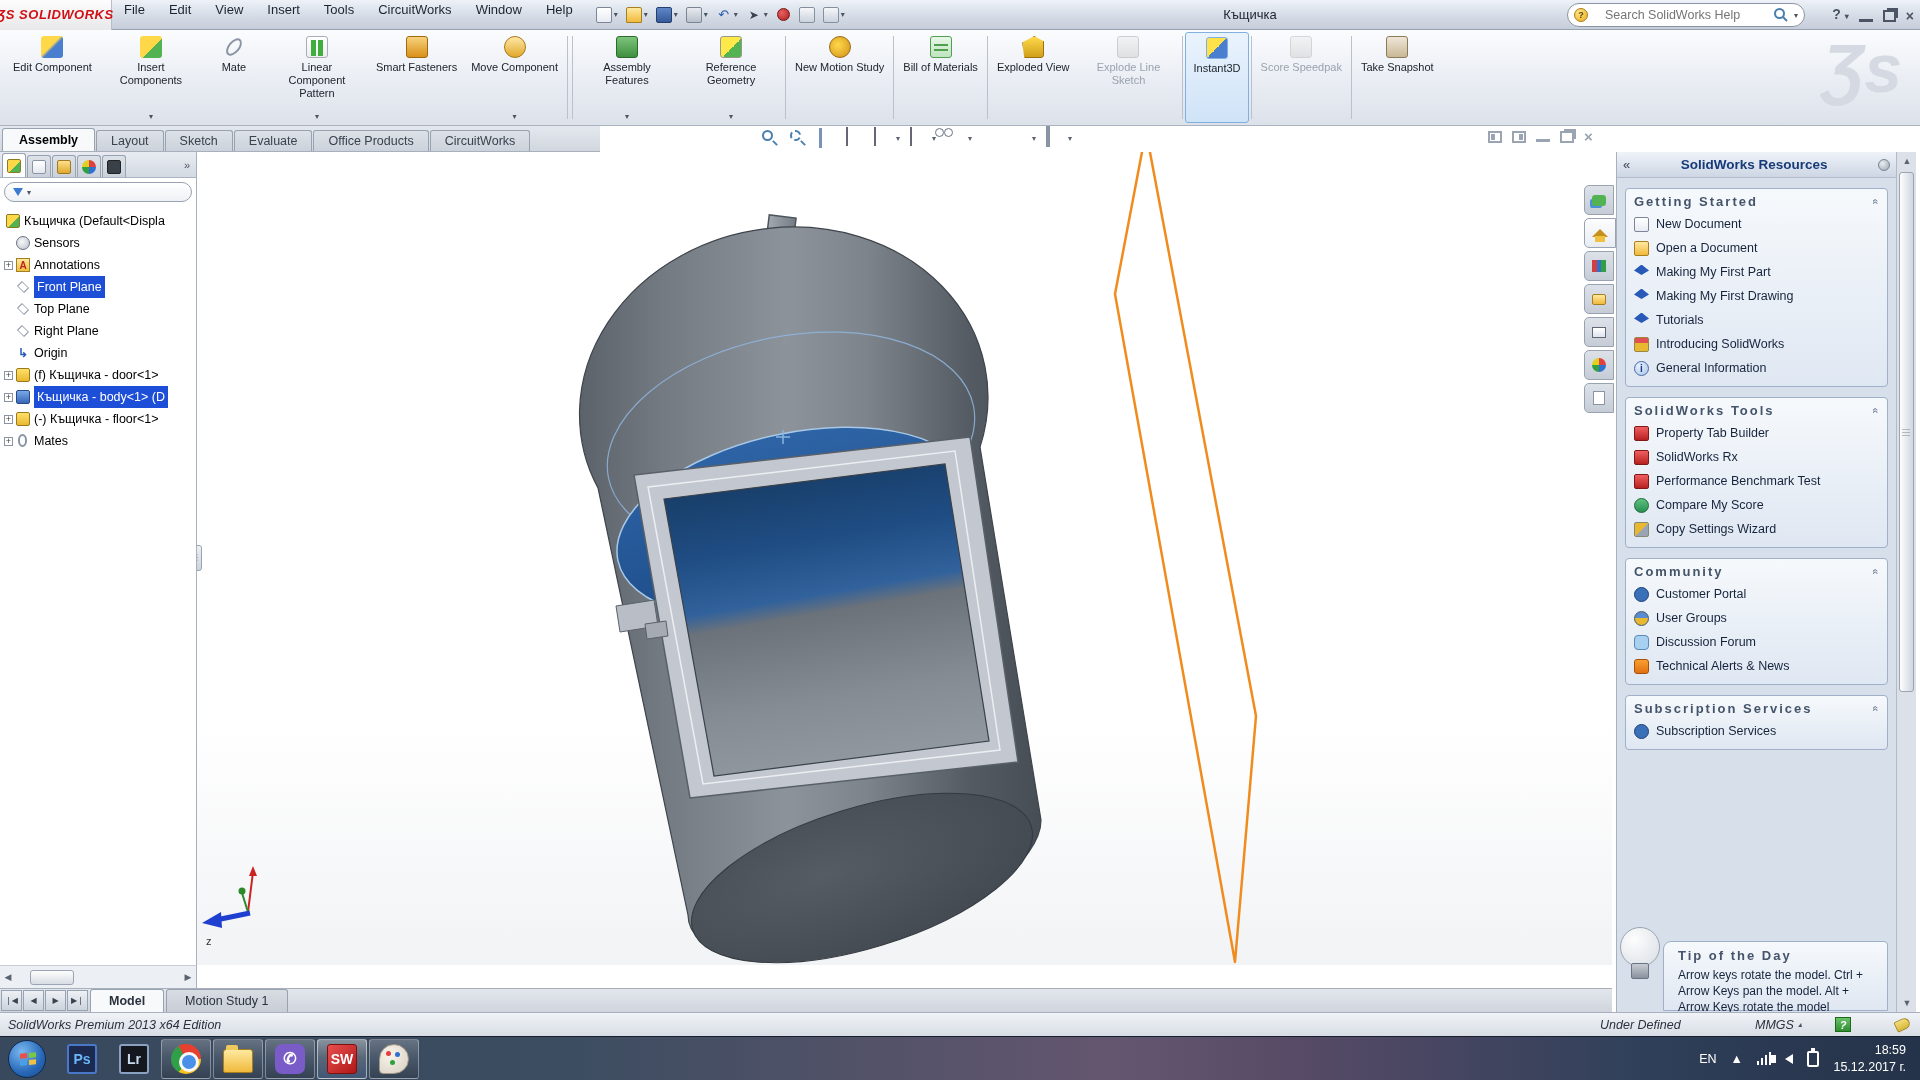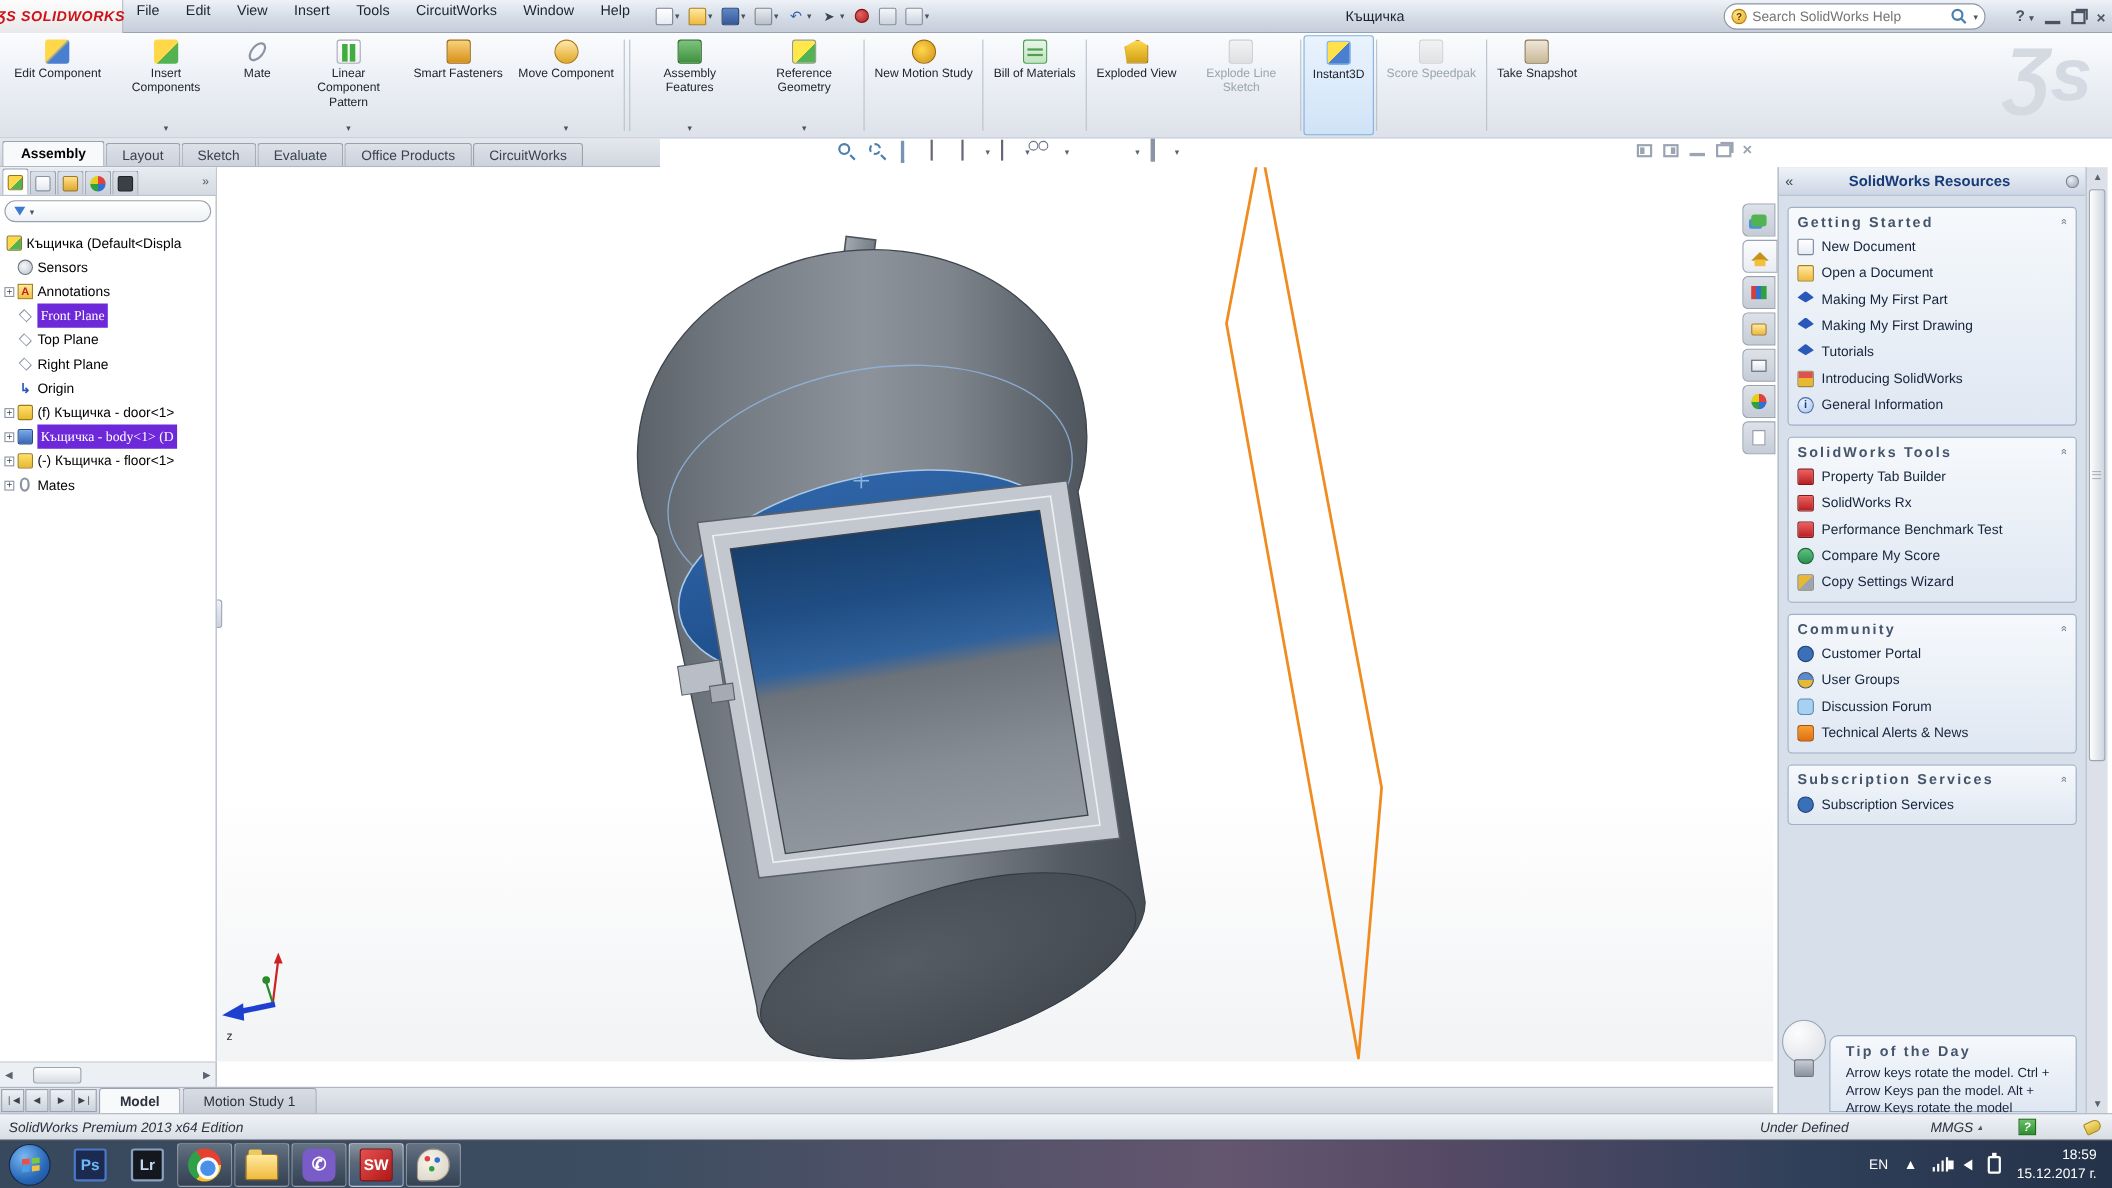--- a/index.html
+++ b/index.html
@@ -27,21 +27,21 @@
   .i-cursor { color:#3a4250; font-size:12px; line-height:16px; text-align:center;}
   .i-rebuild { background:radial-gradient(circle at 35% 35%, #e86060, #a81f1f); border-radius:50%; width:13px; height:13px; margin:1px; border:1px solid #7c1313;}
   .i-win { background:linear-gradient(#f4f6f9,#ccd3dd); border:1px solid #85909f; border-radius:2px;}
   #title-text { position:absolute; left:1120px; top:0; width:260px; text-align:center;
     line-height:30px; font-size:13px; color:#1c2330;}
   #searchbox { position:absolute; left:1567px; top:3px; width:238px; height:24px; background:#fff;
     border:1px solid #8a94a4; border-radius:12px; display:flex; align-items:center; padding:0 6px; gap:5px;}
   #search-bulb { width:14px; height:14px; border-radius:50%;
     background:radial-gradient(circle at 35% 30%, #ffe98a, #e8a81c); border:1px solid #b07c10;
     font-size:9px; color:#5a3c00; text-align:center; line-height:13px; font-weight:bold;}
-  #search-input { flex:1; border:none; outline:none; font-size:12.5px; color:#ef4444; background:transparent;}
+  #search-input { flex:1; border:none; outline:none; font-size:12.5px; color:#ef4444; background:transparent;margin-left:12px;}
   .winbtns { position:absolute; right:6px; top:4px; display:flex; align-items:center; gap:10px;}
   .wb { color:#4a5463; font-size:14px; font-weight:bold; line-height:20px;}
   .wb-min { width:14px; height:12px; border-bottom:3px solid #4a5463;}
   .wb-restore { width:13px; height:12px; border:2px solid #4a5463; box-shadow:3px -3px 0 -1px #4a5463;}
 
   
   #ribbon { left:0; top:30px; width:1920px; height:96px;
     background:linear-gradient(#fbfcfe,#e9edf3 55%,#dde2ea); border-bottom:1px solid #aab3c0;
     display:flex; align-items:stretch; padding:2px 0 2px 6px; position:absolute;}
   .rbtn { display:flex; flex-direction:column; align-items:center; justify-content:flex-start;
@@ -140,21 +140,21 @@
   .tsp { width:14px; flex:none;}
   .tico { width:14px; height:14px; margin-right:4px; flex:none; position:relative;}
   .t-asm { background:linear-gradient(135deg,#ffd84a 55%,#53b353 55%); border:1px solid #8a7a20; border-radius:2px;}
   .t-sensor { border-radius:50%; background:radial-gradient(circle at 40% 40%,#f8f8f8,#b8c0cc); border:1px solid #6a7482;}
   .t-anno { background:linear-gradient(#ffe89a,#f0c040); border:1px solid #a08020; color:#c02020; font-size:10px; font-weight:bold; text-align:center; line-height:13px;}
   .t-plane { width:10px; height:10px; border:1px solid #8a94a4; transform:rotate(45deg) scale(1,.7); margin:2px 6px 2px 2px; background:#fff;}
   .t-origin { color:#2858b8; font-size:12px; line-height:14px; text-align:center; font-weight:bold;}
   .t-part { background:linear-gradient(#ffe06a,#e8b830); border:1px solid #9a7a18; border-radius:2px;}
   .t-part.blue { background:linear-gradient(#7aa8e8,#3868b8); border-color:#284a88;}
   .t-mates { border:2px solid #8a94a4; border-radius:6px/8px; width:9px; height:13px; margin-left:2px;}
-  .tsel { background:#6d28d9; color:#fff; padding:12px 3px;font-family:Liberation Serif, serif;}
+  .tsel { background:#1d4ed8; color:#fff; padding:12px 3px;}
 
   
   #hscroll { position:absolute; left:0; top:965px; width:197px; height:23px; background:#eceff3;
     border-right:1px solid #a8b0bc; border-top:1px solid #c8cdd5; display:flex; align-items:center;}
   .sarr { width:16px; text-align:center; font-size:9px; color:#5a6370;}
   #hthumb { width:44px; height:15px; background:linear-gradient(#fdfdfd,#d8dde4); border:1px solid #9aa4b2; border-radius:3px; margin-left:14px;}
   #hscroll .sarr.right { margin-left:auto;}
 
   
   #tp-tabs { position:absolute; left:1584px; top:185px; width:32px;}

